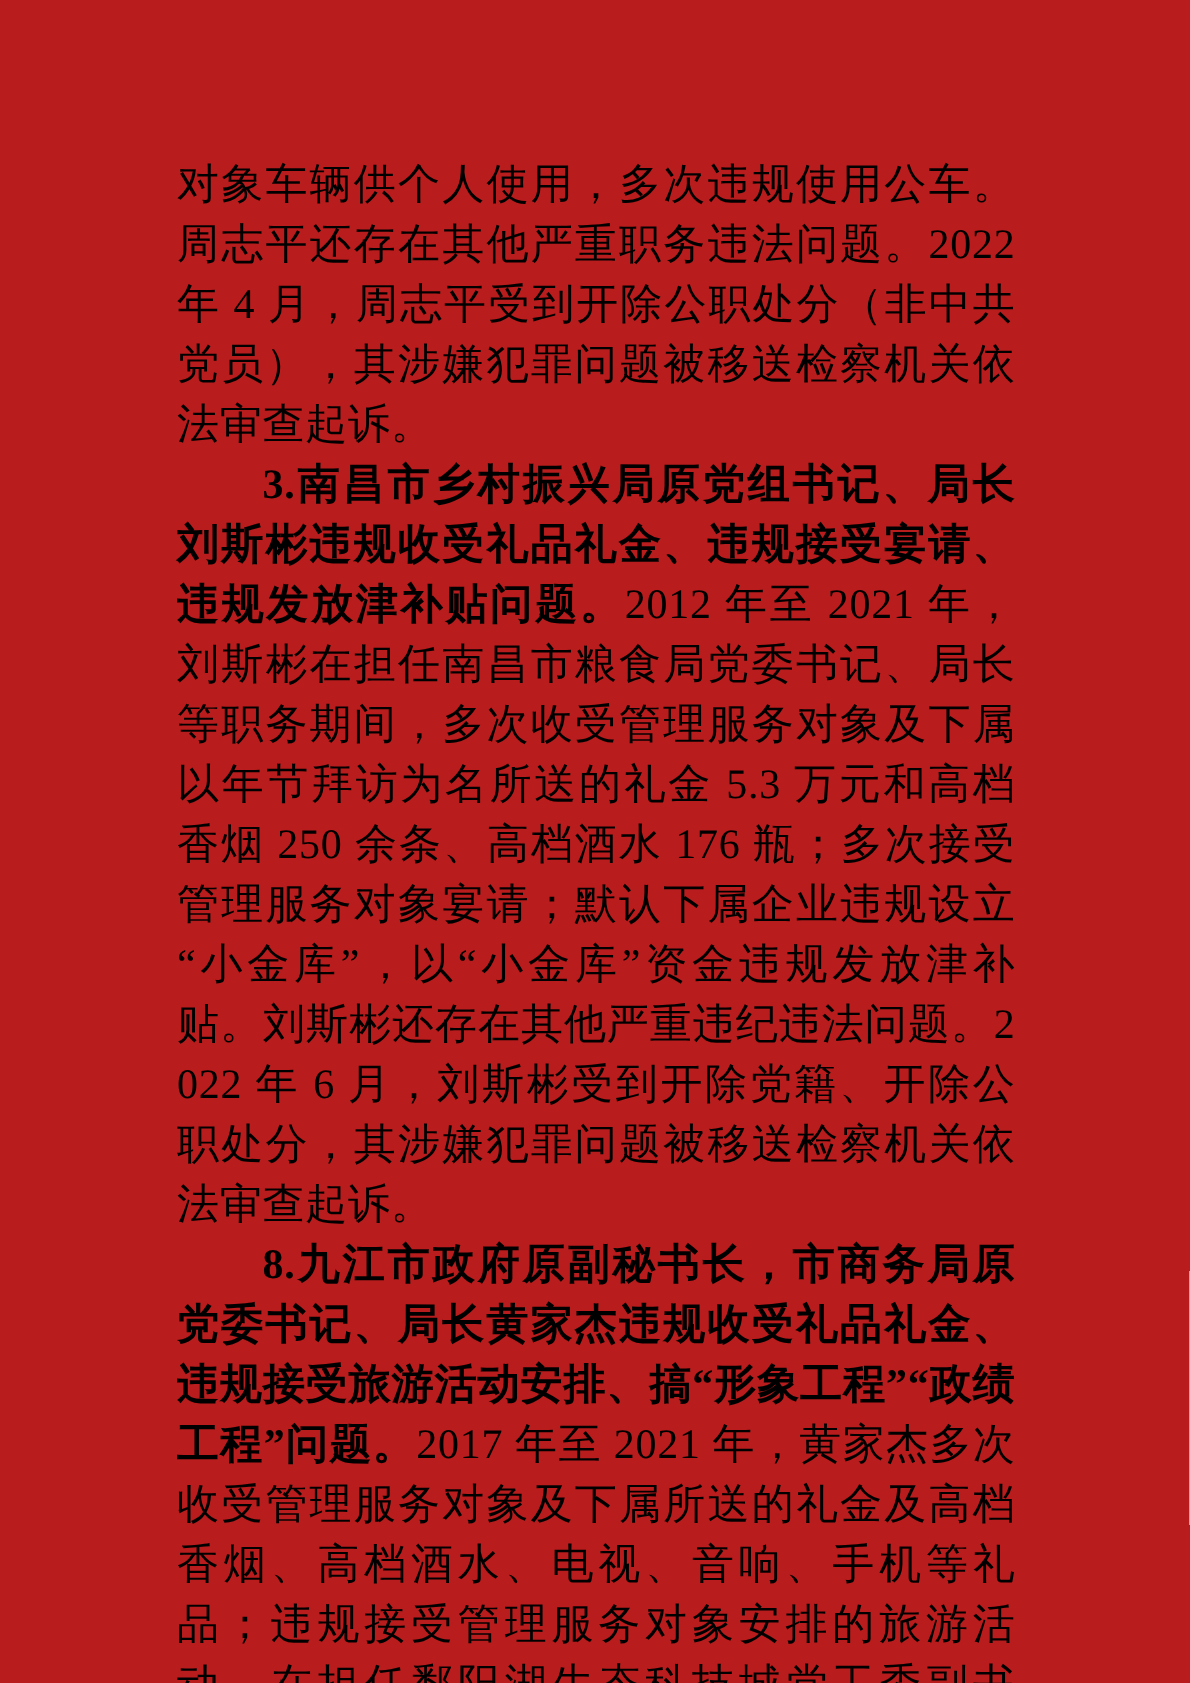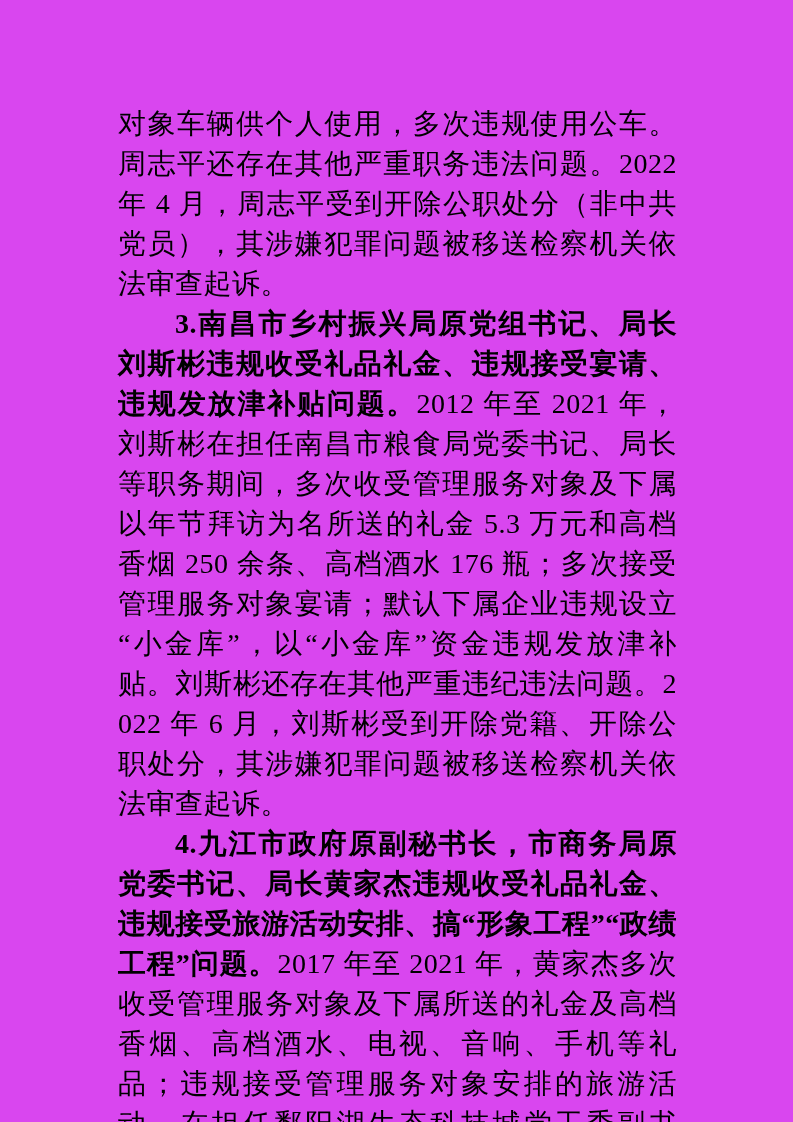--- a/index.html
+++ b/index.html
@@ -4,21 +4,21 @@
 <style>
   html, body {
     margin: 0;
     padding: 0;
     background: #ffffff;
   }
   .page {
     position: relative;
     width: 793px;
     height: 1122px;
-    background: #d946ef;
+    background: #b91c1c;
     box-sizing: border-box;
     padding: 104px 116px 0 118px;
     overflow: hidden;
     color: #000000;
   }
   .para {
     margin: 0;
     font-family: "Liberation Serif", "DejaVu Serif", serif;
     font-size: 28px;
     line-height: 40px;
@@ -37,15 +37,15 @@
 </style>
 </head>
 <body>
 
 <div class="page">
 
   <p class="para"><span class="lead-bold"></span><span>对象车辆供个人使用，多次违规使用公车。周志平还存在其他严重职务违法问题。2022 年 4 月，周志平受到开除公职处分（非中共党员），其涉嫌犯罪问题被移送检察机关依法审查起诉。</span></p>
 
   <p class="para indent"><span class="lead-bold">3.南昌市乡村振兴局原党组书记、局长刘斯彬违规收受礼品礼金、违规接受宴请、违规发放津补贴问题。</span><span>2012 年至 2021 年，刘斯彬在担任南昌市粮食局党委书记、局长等职务期间，多次收受管理服务对象及下属以年节拜访为名所送的礼金 5.3 万元和高档香烟 250 余条、高档酒水 176 瓶；多次接受管理服务对象宴请；默认下属企业违规设立“小金库”，以“小金库”资金违规发放津补贴。刘斯彬还存在其他严重违纪违法问题。2022 年 6 月，刘斯彬受到开除党籍、开除公职处分，其涉嫌犯罪问题被移送检察机关依法审查起诉。</span></p>
 
-  <p class="para indent"><span class="lead-bold">4.九江市政府原副秘书长，市商务局原党委书记、局长黄家杰违规收受礼品礼金、违规接受旅游活动安排、搞“形象工程”“政绩工程”问题。</span><span>2017 年至 2021 年，黄家杰多次收受管理服务对象及下属所送的礼金及高档香烟、高档酒水、电视、音响、手机等礼品；违规接受管理服务对象安排的旅游活动。在担任鄱阳湖生态科技城党工委副书记、管委会主任期间，黄家杰不顾当地经济能力和发展实际，变更相关市政工程建设项目设计方案，大幅提高工程造价，华而不实，造成铺张浪费。黄家杰还存在其他严重违纪违法问题。2022 年</span></p>
+  <p class="para indent"><span class="lead-bold">8.九江市政府原副秘书长，市商务局原党委书记、局长黄家杰违规收受礼品礼金、违规接受旅游活动安排、搞“形象工程”“政绩工程”问题。</span><span>2017 年至 2021 年，黄家杰多次收受管理服务对象及下属所送的礼金及高档香烟、高档酒水、电视、音响、手机等礼品；违规接受管理服务对象安排的旅游活动。在担任鄱阳湖生态科技城党工委副书记、管委会主任期间，黄家杰不顾当地经济能力和发展实际，变更相关市政工程建设项目设计方案，大幅提高工程造价，华而不实，造成铺张浪费。黄家杰还存在其他严重违纪违法问题。2022 年</span></p>
 
 </div>
 
 </body></html>

